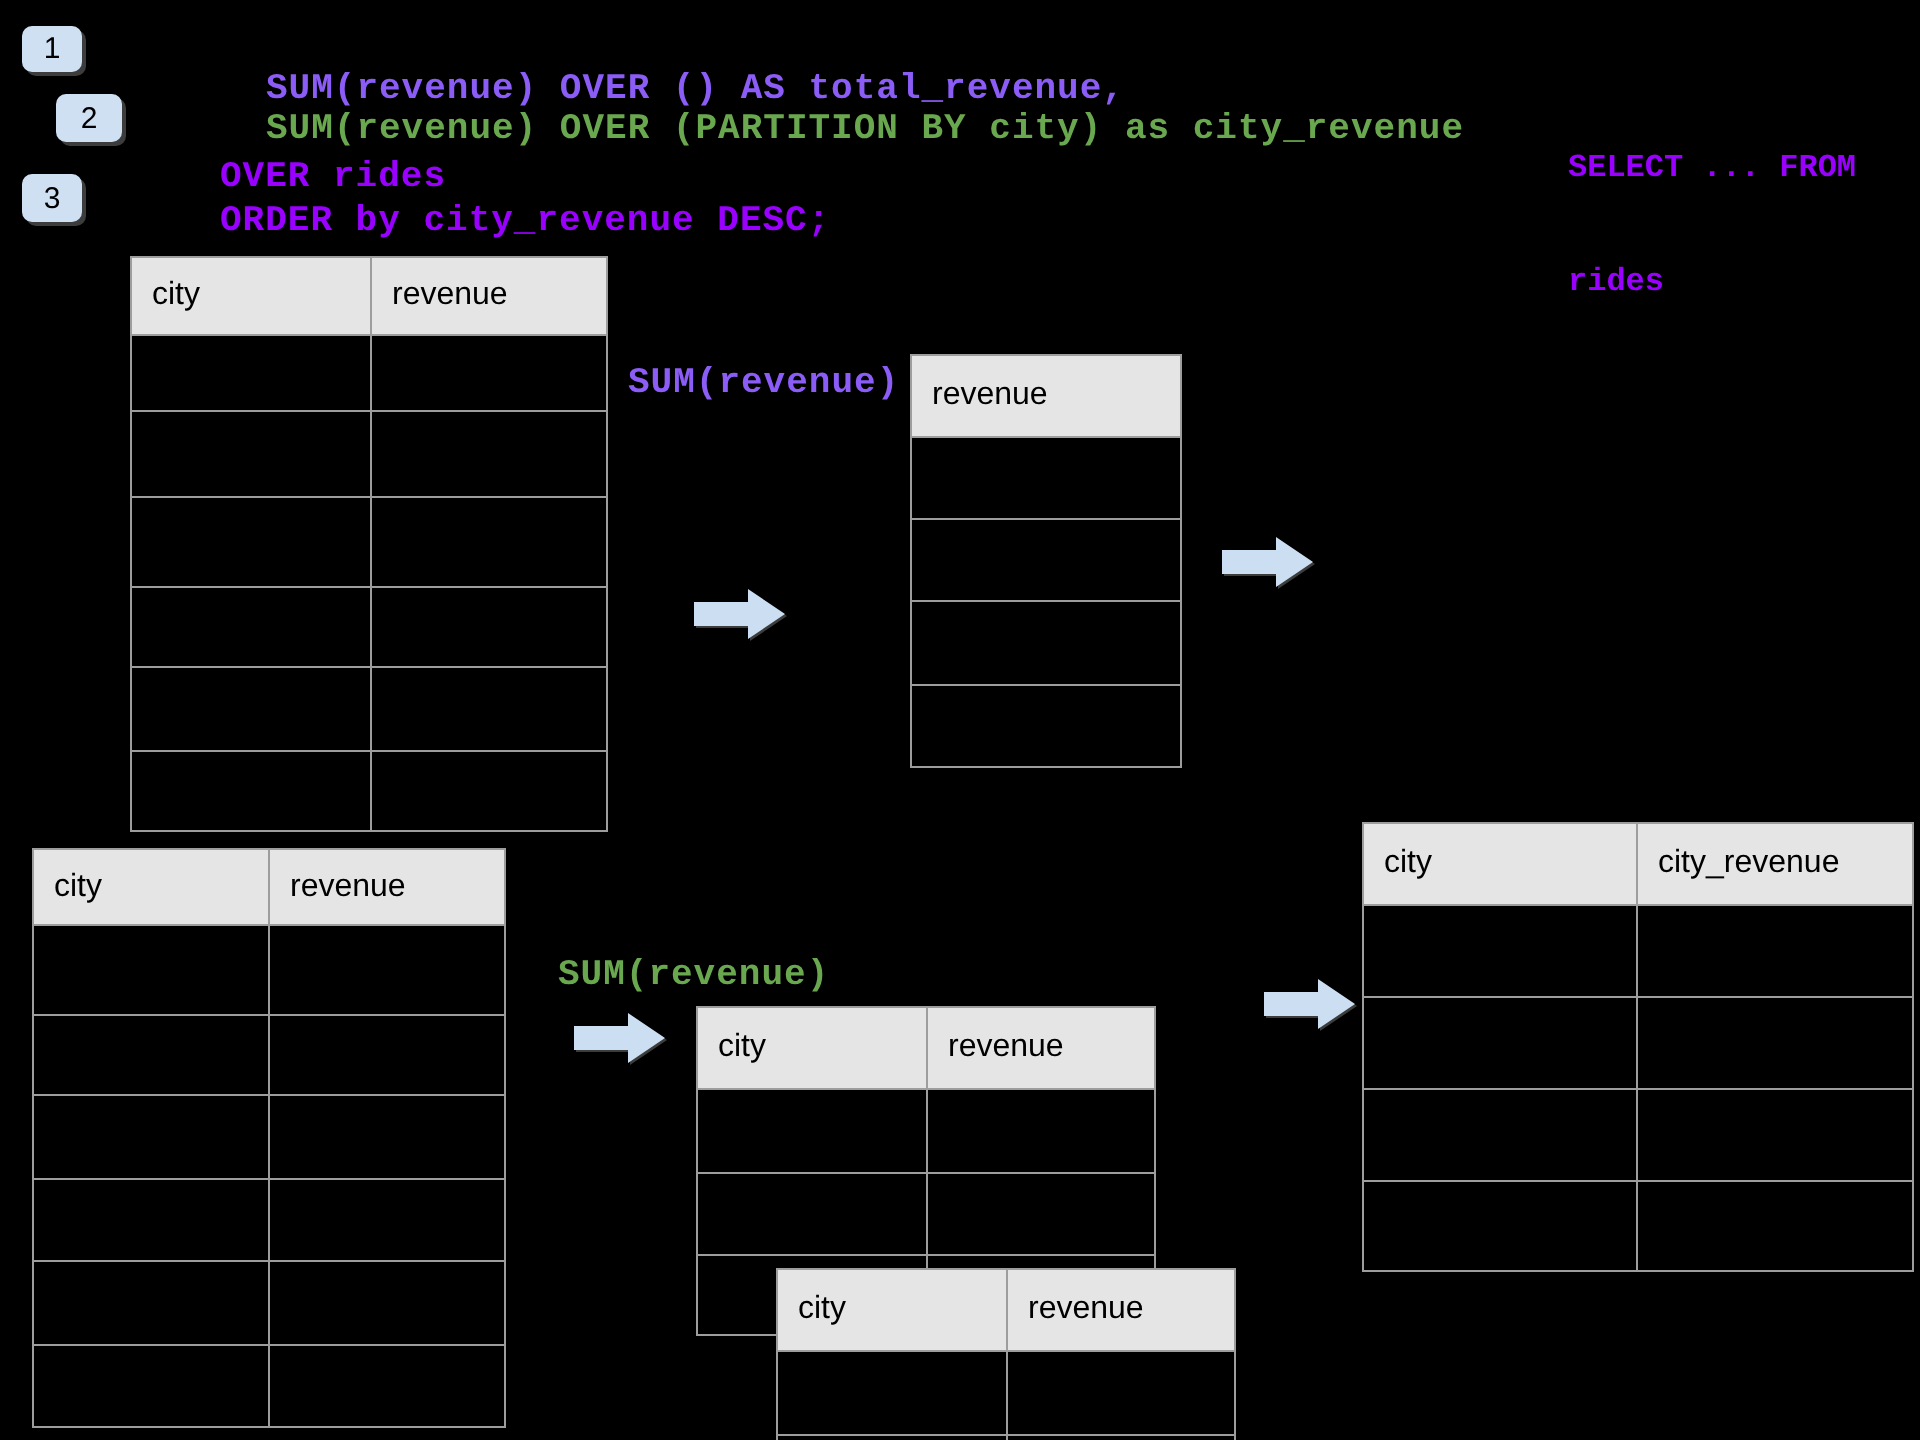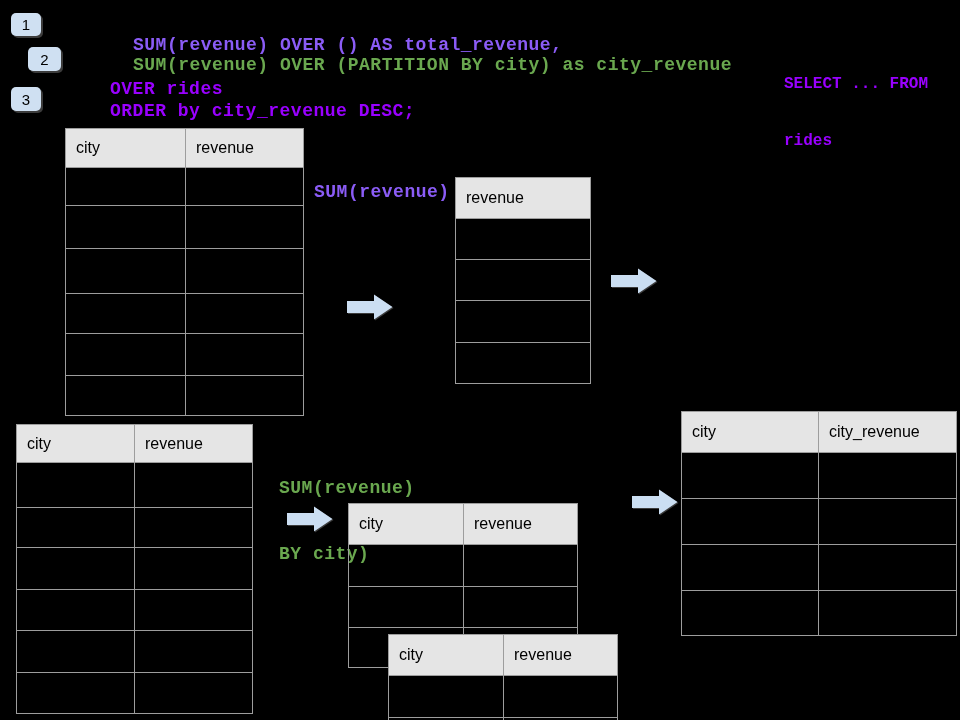--- a/index.html
+++ b/index.html
@@ -60,21 +60,20 @@
     <div>SELECT ... FROM</div>
     <div>rides</div>
   </div>
 
   <div class="code c-red" style="left:314px;top:137px">
     <div>SUM(revenue)</div>
   </div>
 
   <div class="code c-green" style="left:279px;top:433px">
     <div>SUM(revenue)</div>
-    <div>BY city)</div>
   </div>
 
   <table class="tbl" style="left:65px;top:128px">
     <colgroup>
         <col style="width:120px">
         <col style="width:118px">
       </colgroup>
     <thead>
         <tr style="height:39px">
       <th>city</th>

